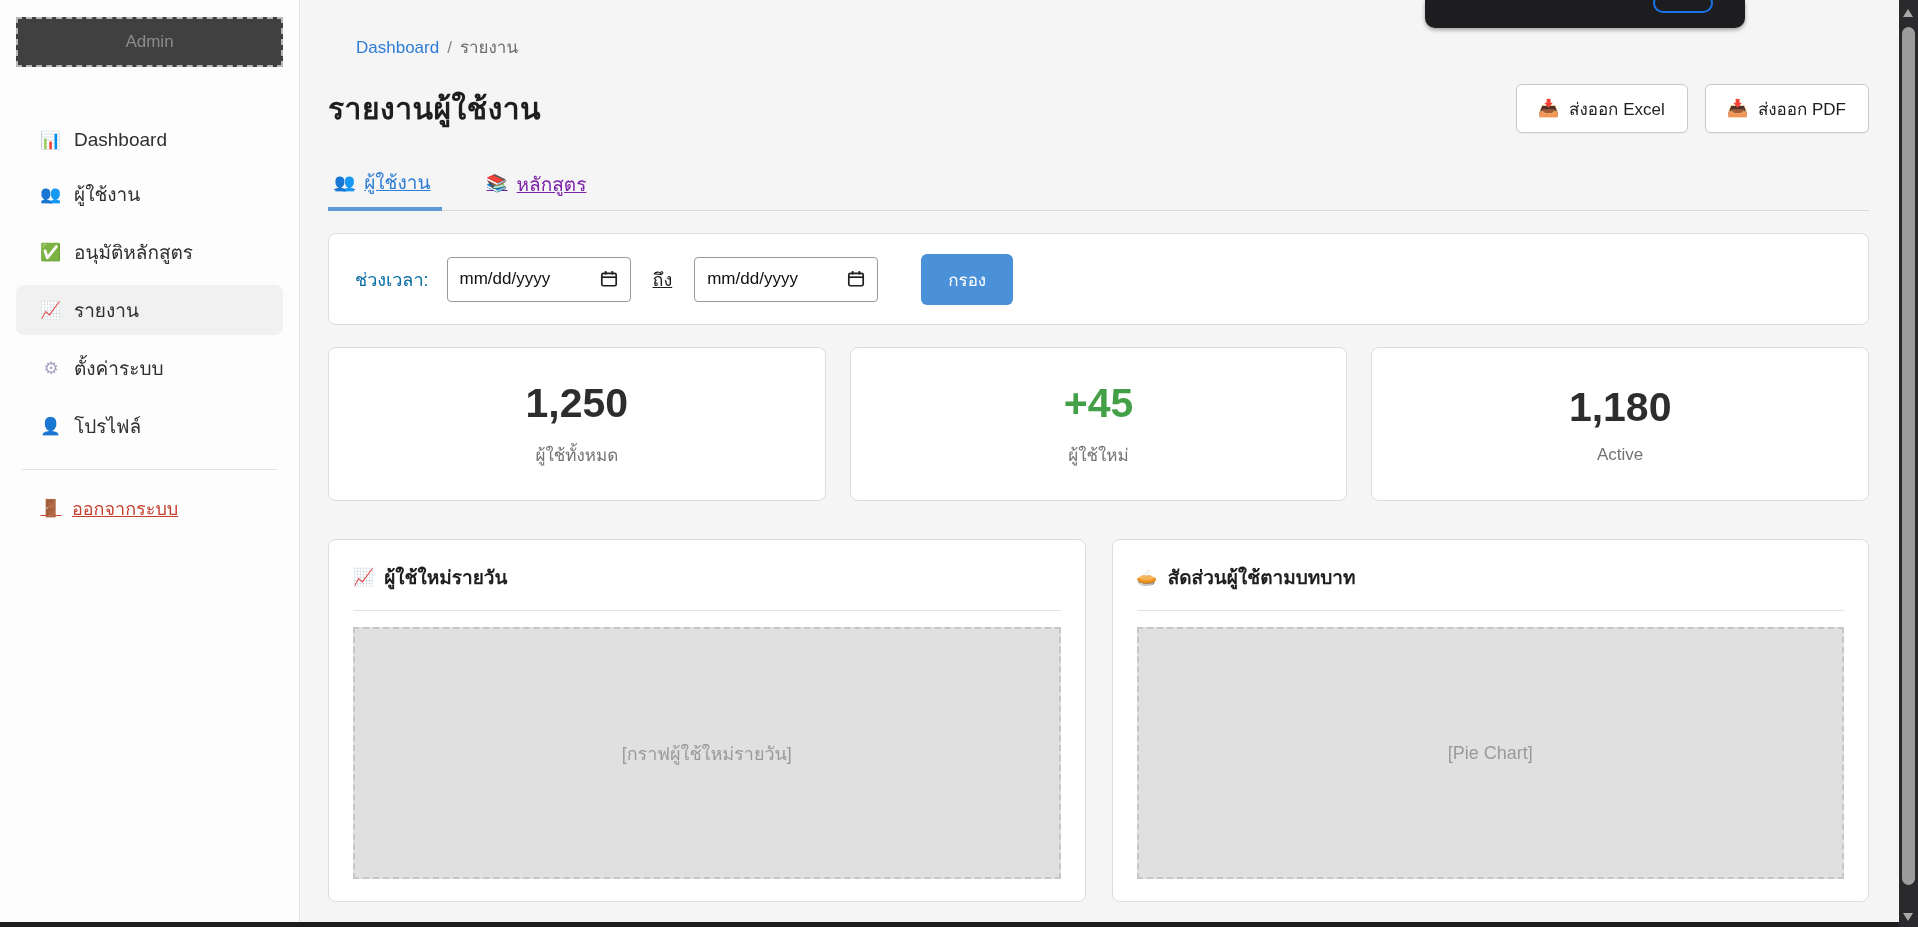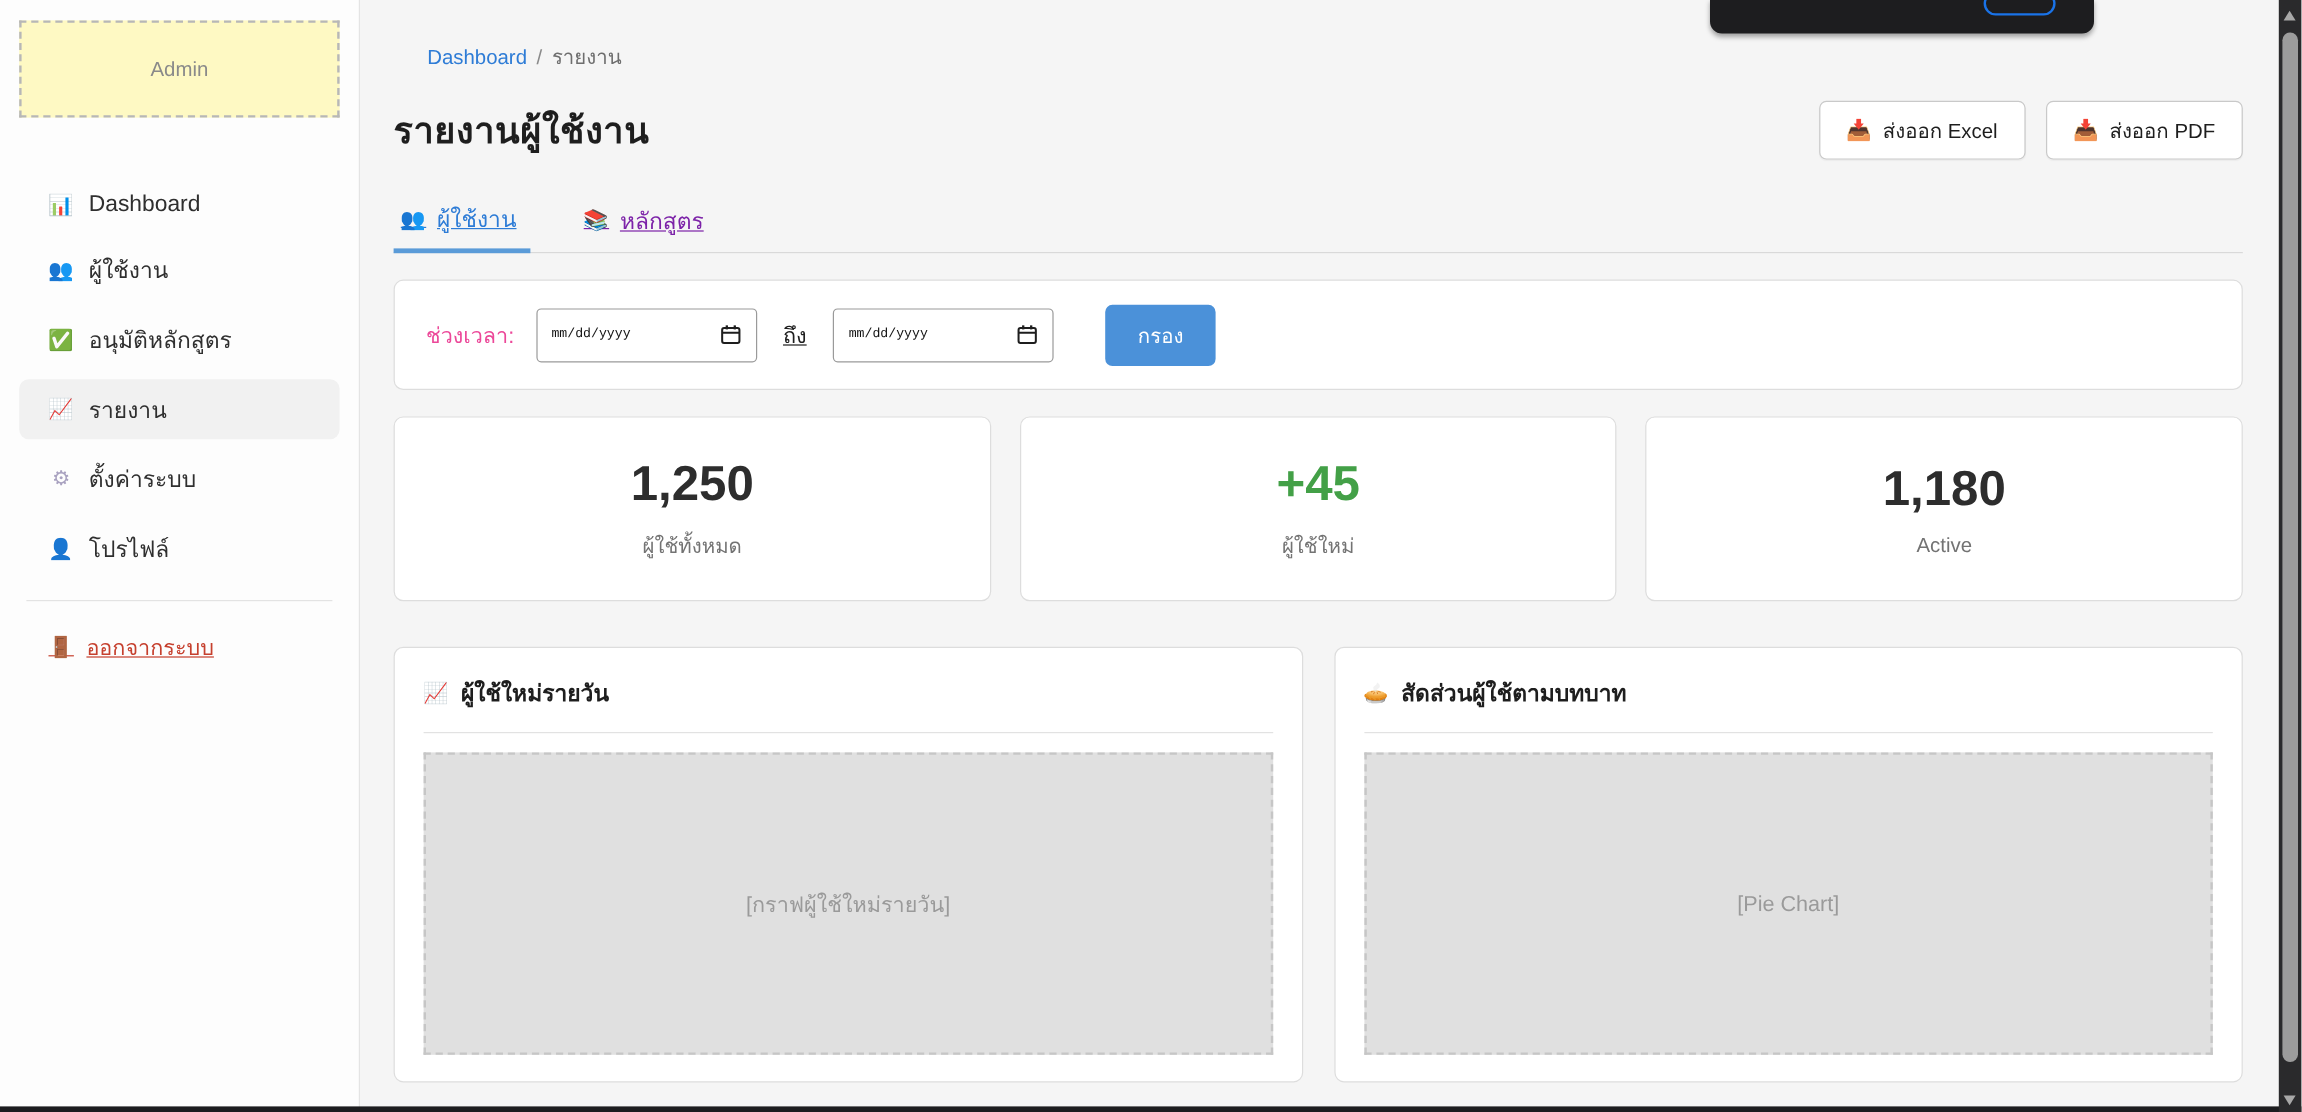--- a/index.html
+++ b/index.html
@@ -9,21 +9,21 @@
     background:#f5f5f5; color:#222; position:relative;
   }
   .layout { display:flex; width:1899px; height:927px; }
 
   
   .sidebar {
     width:300px; min-width:300px; background:#fdfdfd;
     border-right:1px solid #e4e4e4; padding:17px 16px 0 16px; height:100%;
   }
   .brand-box {
-    height:81px; background:#fef9c3; border:2px dashed #b7b7b7;
+    height:50px; background:#404040; border:2px dashed #b7b7b7;
     display:flex; align-items:center; justify-content:center;
     color:#8a8a8a; font-size:17px;
   }
   .nav { margin-top:52px; }
   .nav-item {
     display:flex; align-items:center; gap:12px;
     padding:10px 0 10px 24px; margin-bottom:8px; border-radius:8px;
     font-size:19px; color:#2f2f2f; cursor:pointer;
   }
   .nav-item.active { background:#f1f1f1; }
@@ -65,27 +65,27 @@
   .tab.visited, .tab.visited .tab-label { color:#7c22a8; }
   .tab .nav-icon { width:auto; }
 
   .card {
     background:#fff; border:1px solid #ddd; border-radius:8px;
   }
   .filter-card {
     margin-top:22px; height:92px; display:flex; align-items:center;
     gap:18px; padding:0 26px;
   }
-  .filter-label { font-size:18px; color:#ec4899; }
+  .filter-label { font-size:18px; color:#0369a1; }
   .date-input {
     width:184px; height:45px; border:1px solid #9a9a9a; border-radius:4px;
     display:flex; align-items:center; justify-content:space-between;
     padding:0 12px; background:#fff; cursor:text;
   }
-  .date-text { font-family:Liberation Mono, monospace; font-size:11px; color:#111; }
+  .date-text { font-family:Liberation Sans, sans-serif; font-size:17px; color:#111; }
   .to-label { font-size:18px; color:#1e1e1e; margin:0 4px;text-decoration:underline; }
   .btn-filter {
     margin-left:25px; background:#4b91d9; color:#fff; border:none;
     border-radius:6px; padding:12px 27px; font-size:17px; cursor:pointer;
   }
 
   .stats-row { display:flex; gap:24px; margin-top:22px; }
   .stat-card {
     flex:1; height:154px; display:flex; flex-direction:column;
     align-items:center; justify-content:center; gap:14px;

